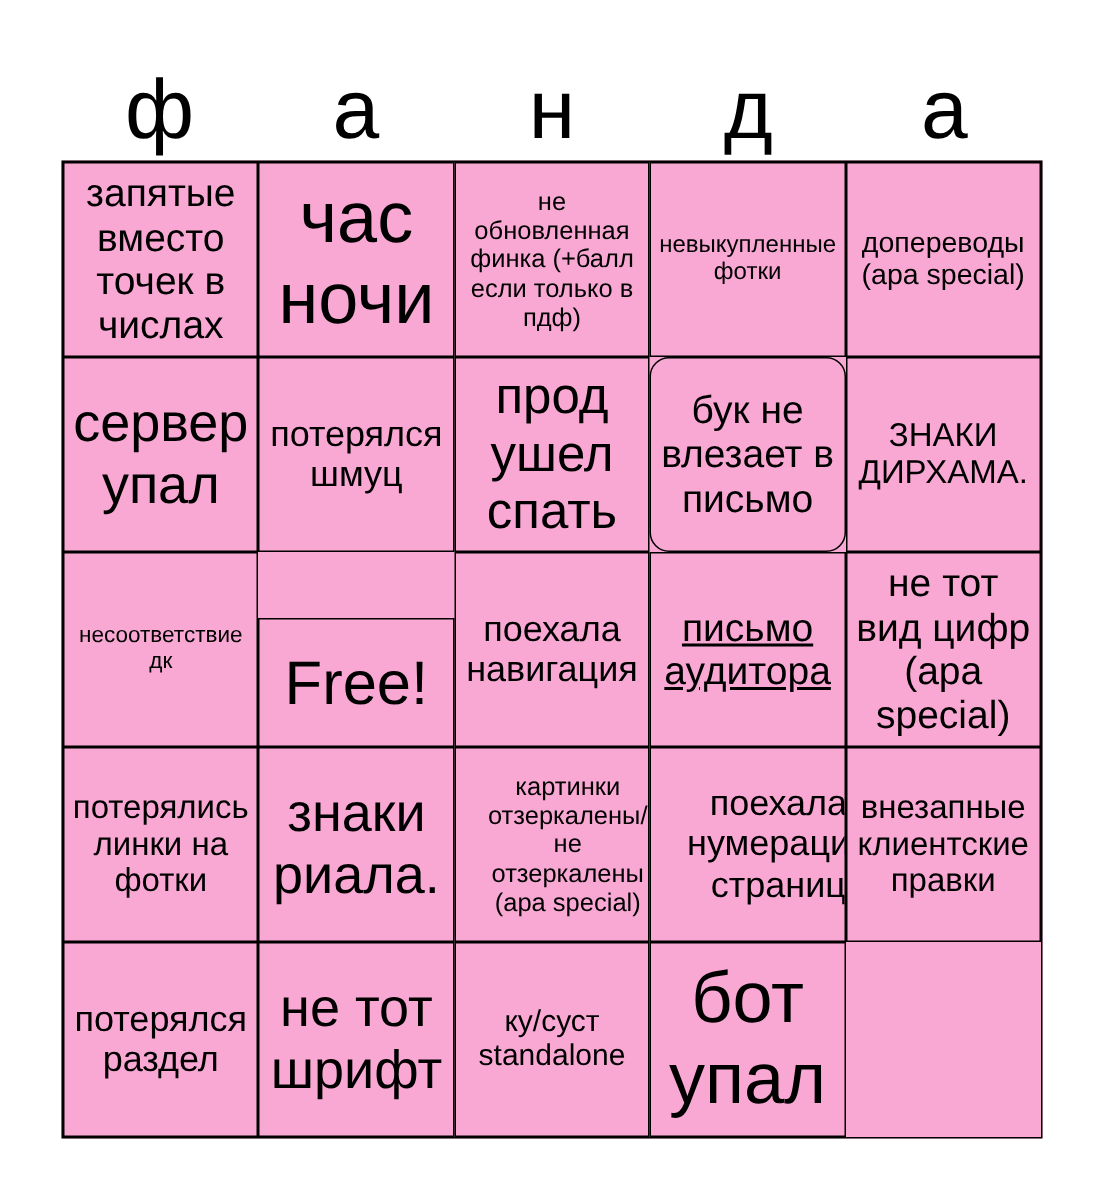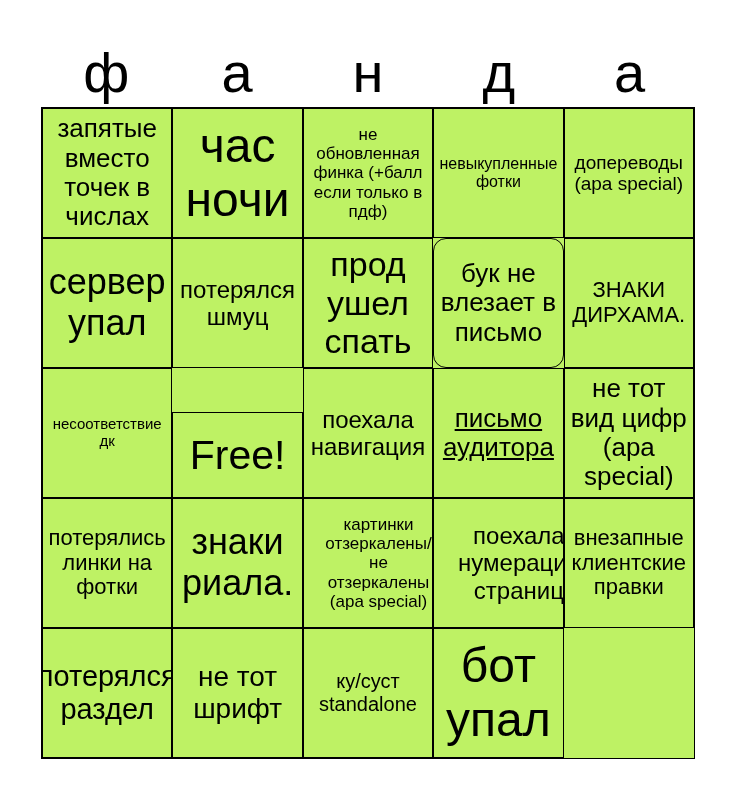--- a/index.html
+++ b/index.html
@@ -33,21 +33,21 @@
     font-size: 56px;
     line-height: 1;
     padding-bottom: 6px;
   }
   .grid {
     display: grid;
     grid-template-columns: repeat(5, 1fr);
     grid-auto-rows: 130px;
     border: 1px solid #000;
     box-sizing: border-box;
-    background: #bef264;
+    background: #f9a8d4;
   }
   .cell {
     border: 1px solid #000;
     box-sizing: border-box;
     display: flex;
     align-items: center;
     justify-content: center;
     text-align: center;
     padding: 2px 3px;
     line-height: 1.13;
@@ -83,20 +83,20 @@
         <div class="cell" style="font-size: 15px; text-align: center;">несоответствие дк</div>
         <div class="cell" style="font-size: 41px; margin-top: 44px;">Free!</div>
         <div class="cell" style="font-size: 24px;">поехала навигация</div>
         <div class="cell" style="font-size: 26px; text-decoration: underline;">письмо аудитора</div>
         <div class="cell" style="font-size: 26px;">не тот вид цифр (apa special)</div>
         <div class="cell" style="font-size: 22px;">потерялись линки на фотки</div>
         <div class="cell" style="font-size: 36px;">знаки риала.</div>
         <div class="cell" style="font-size: 17px; padding-left: 24px;">картинки отзеркалены/ не отзеркалены (apa special)</div>
         <div class="cell" style="font-size: 24px; padding-left: 44px;">поехала нумерация страниц</div>
         <div class="cell" style="font-size: 22px;">внезапные клиентские правки</div>
-        <div class="cell" style="font-size: 29px;">потерялся раздел</div>
-        <div class="cell" style="font-size: 28px; text-align: center;">не тот шрифт</div>
+        <div class="cell" style="font-size: 24px;">потерялся раздел</div>
+        <div class="cell" style="font-size: 36px; text-align: center;">не тот шрифт</div>
         <div class="cell" style="font-size: 20px;">ку/суст standalone</div>
         <div class="cell" style="font-size: 48px;">бот упал</div>
       </div>
 
   </div>
 </div>
 
 </body></html>

